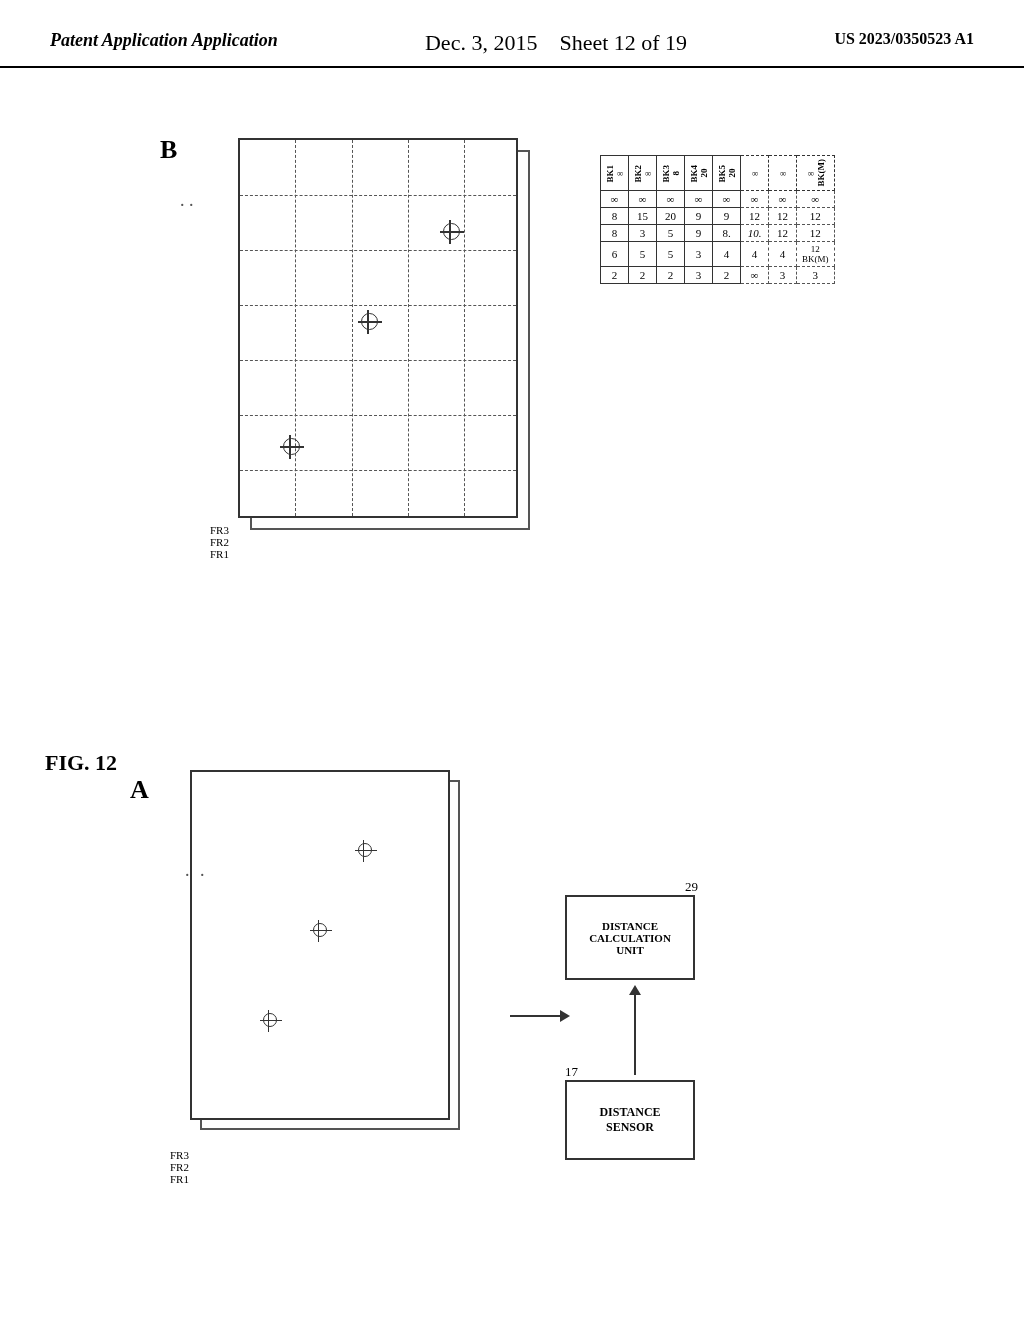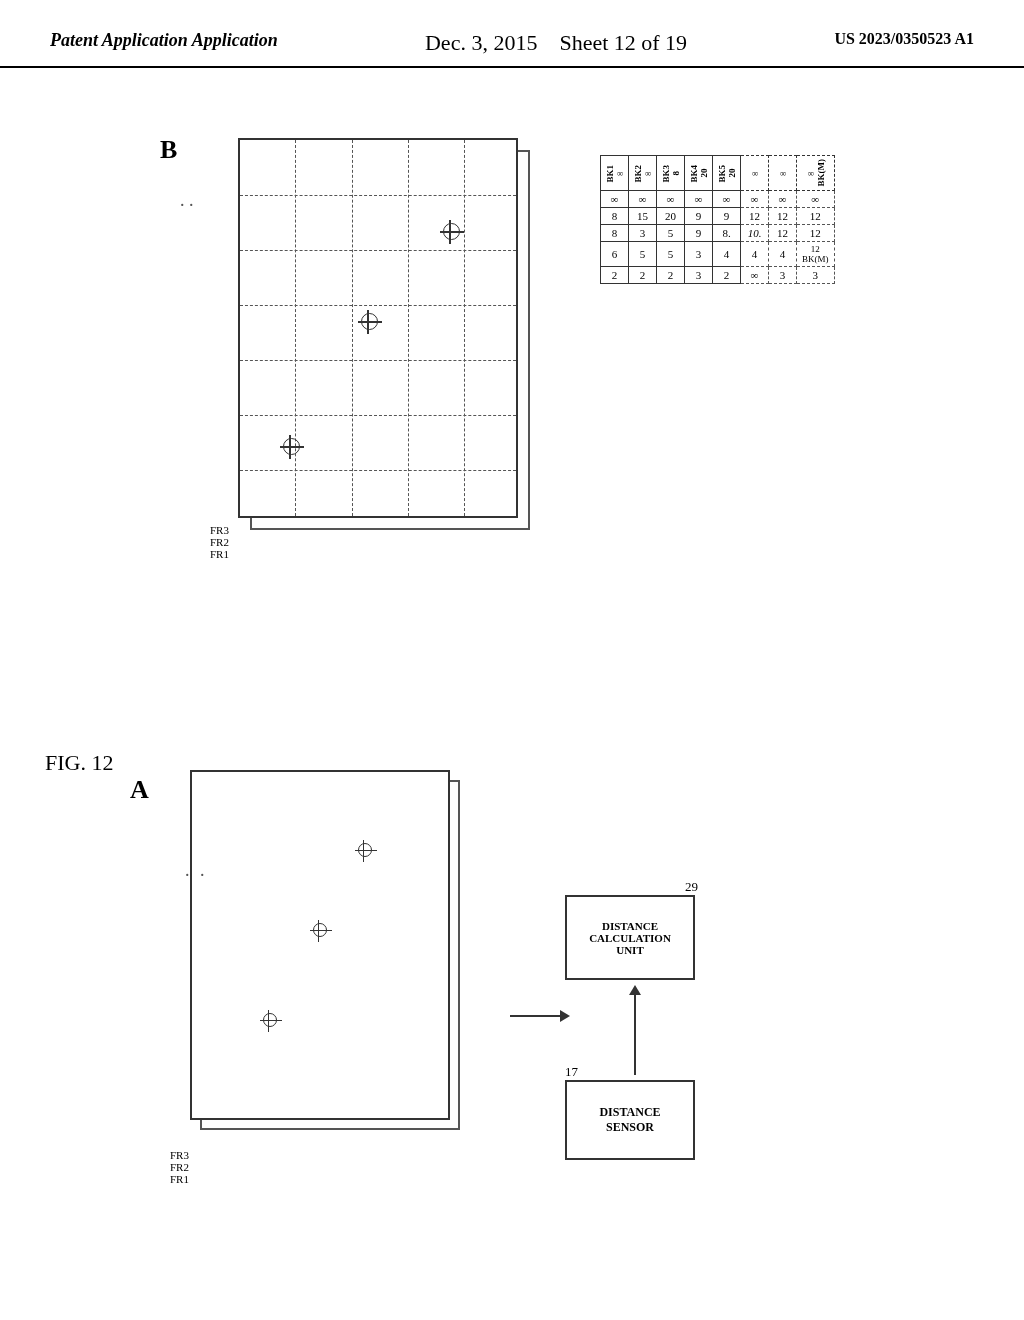--- a/index.html
+++ b/index.html
@@ -93,21 +93,21 @@
       border: 1px solid #333;
       padding: 2px 5px;
       text-align: center;
       min-width: 28px;
     }
     .fig12-label {
       position: absolute;
       top: 750px;
       left: 45px;
       font-size: 22px;
-      font-weight: normal;
+      font-weight: bold;
     }
   </style>
 </head>
 <body>
 
 <div class="header">
   <div class="header-left">Patent Application Application</div>
   <div class="header-center">
     <span>Dec. 3, 2015</span>&nbsp;&nbsp;&nbsp;
     <span>Sheet 12 of 19</span>

